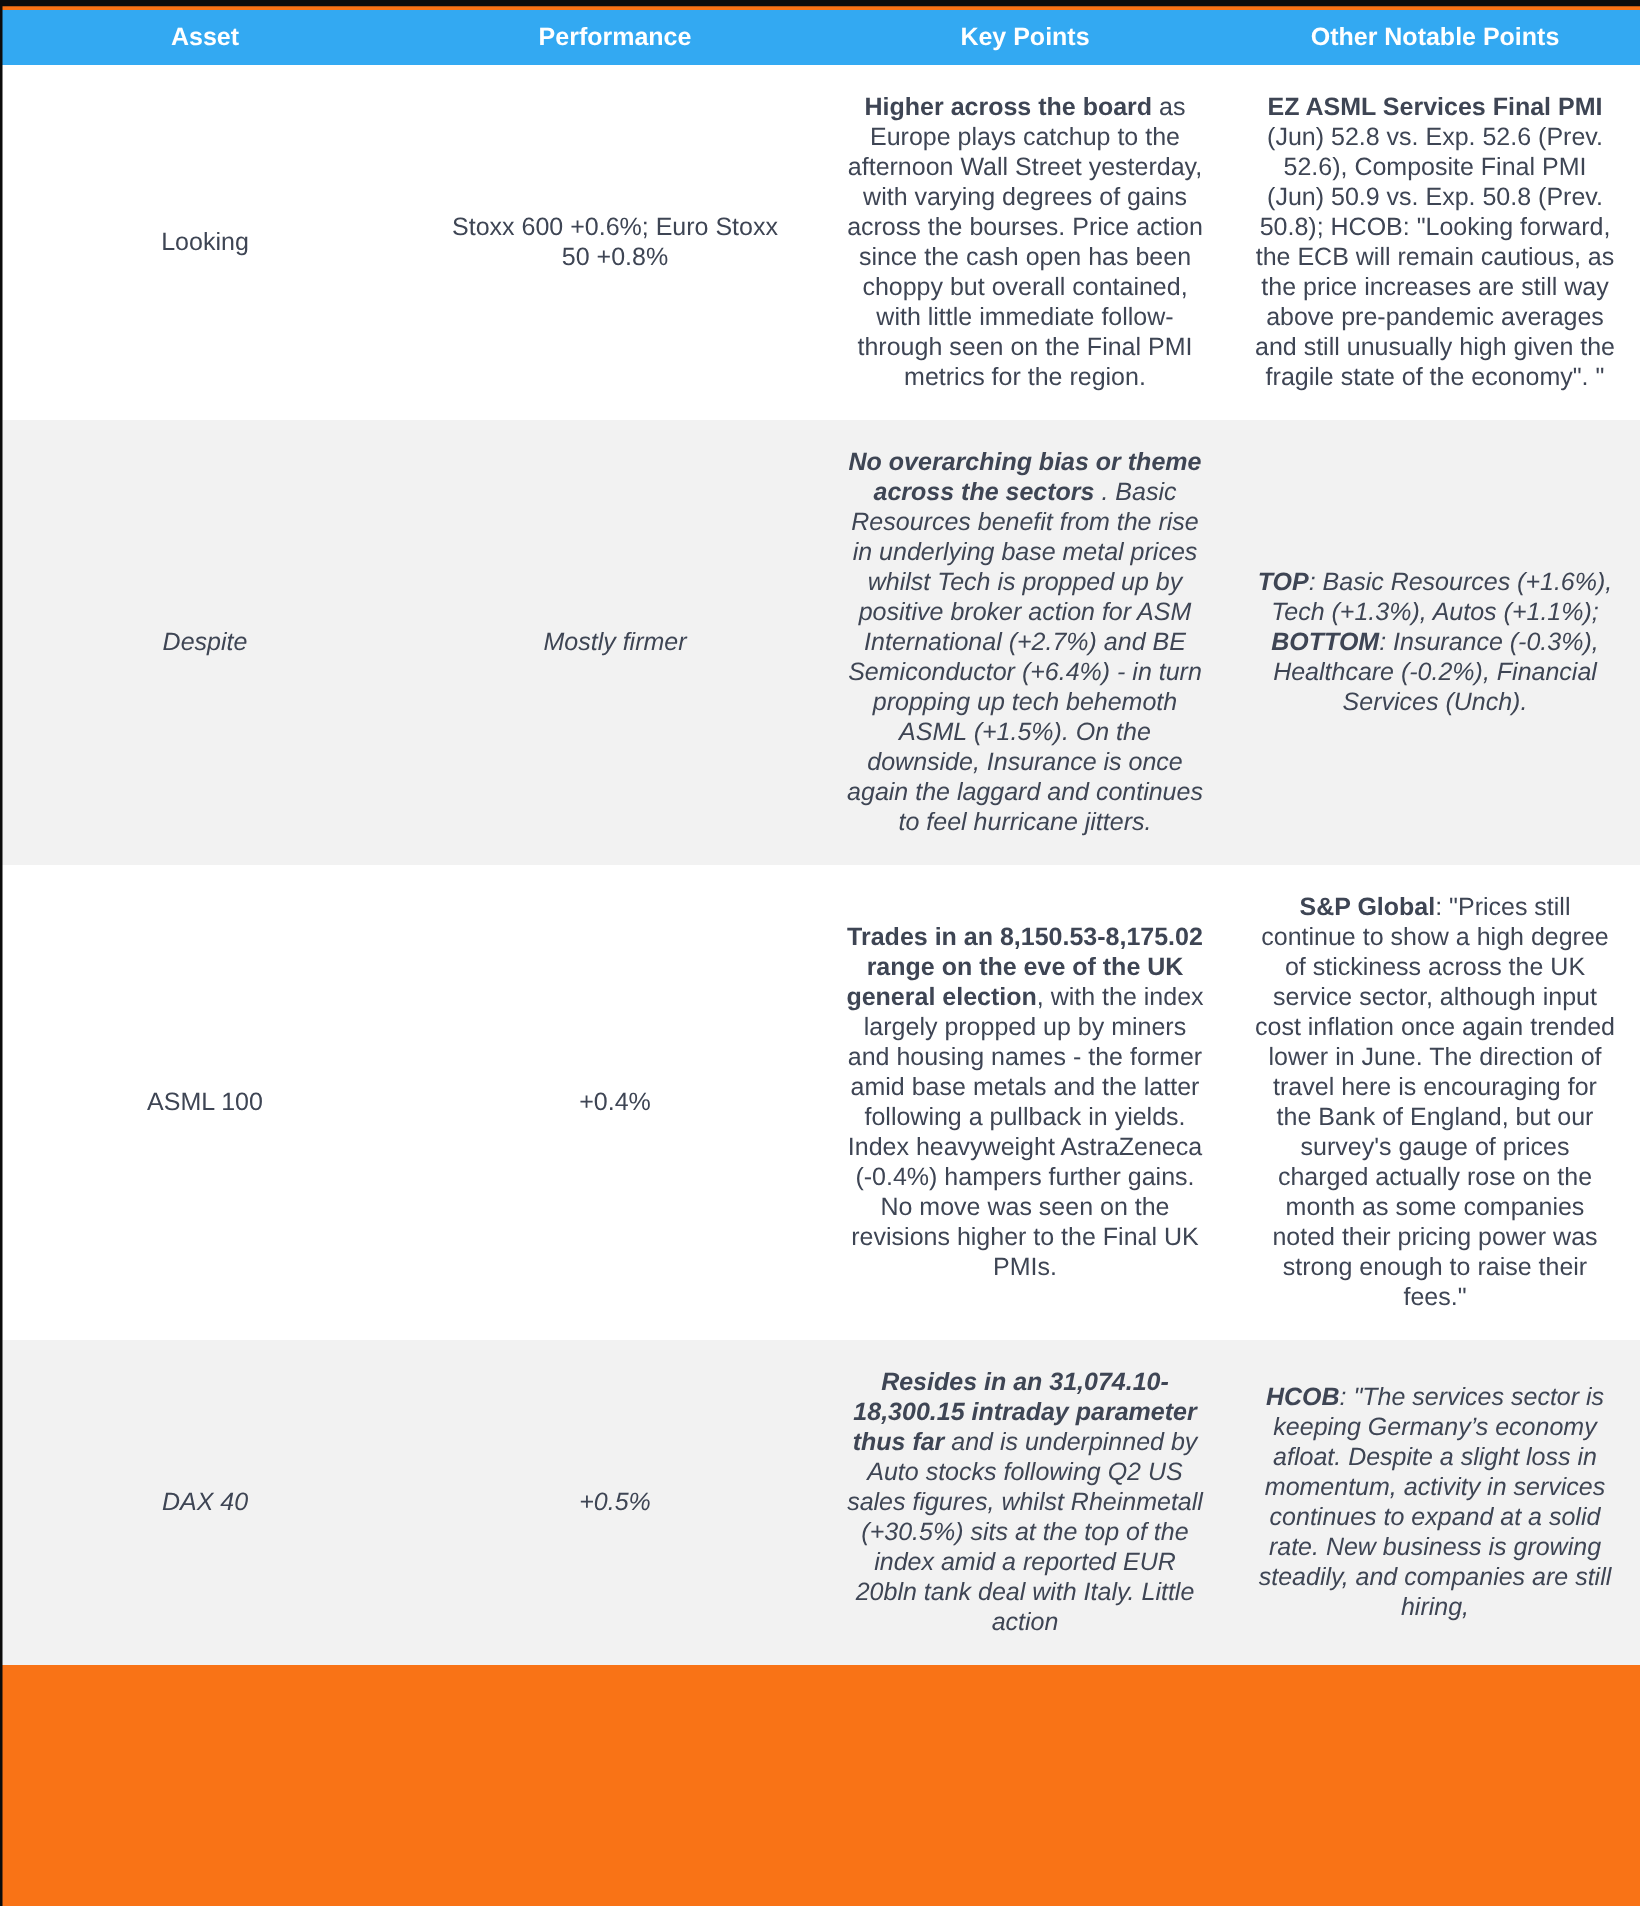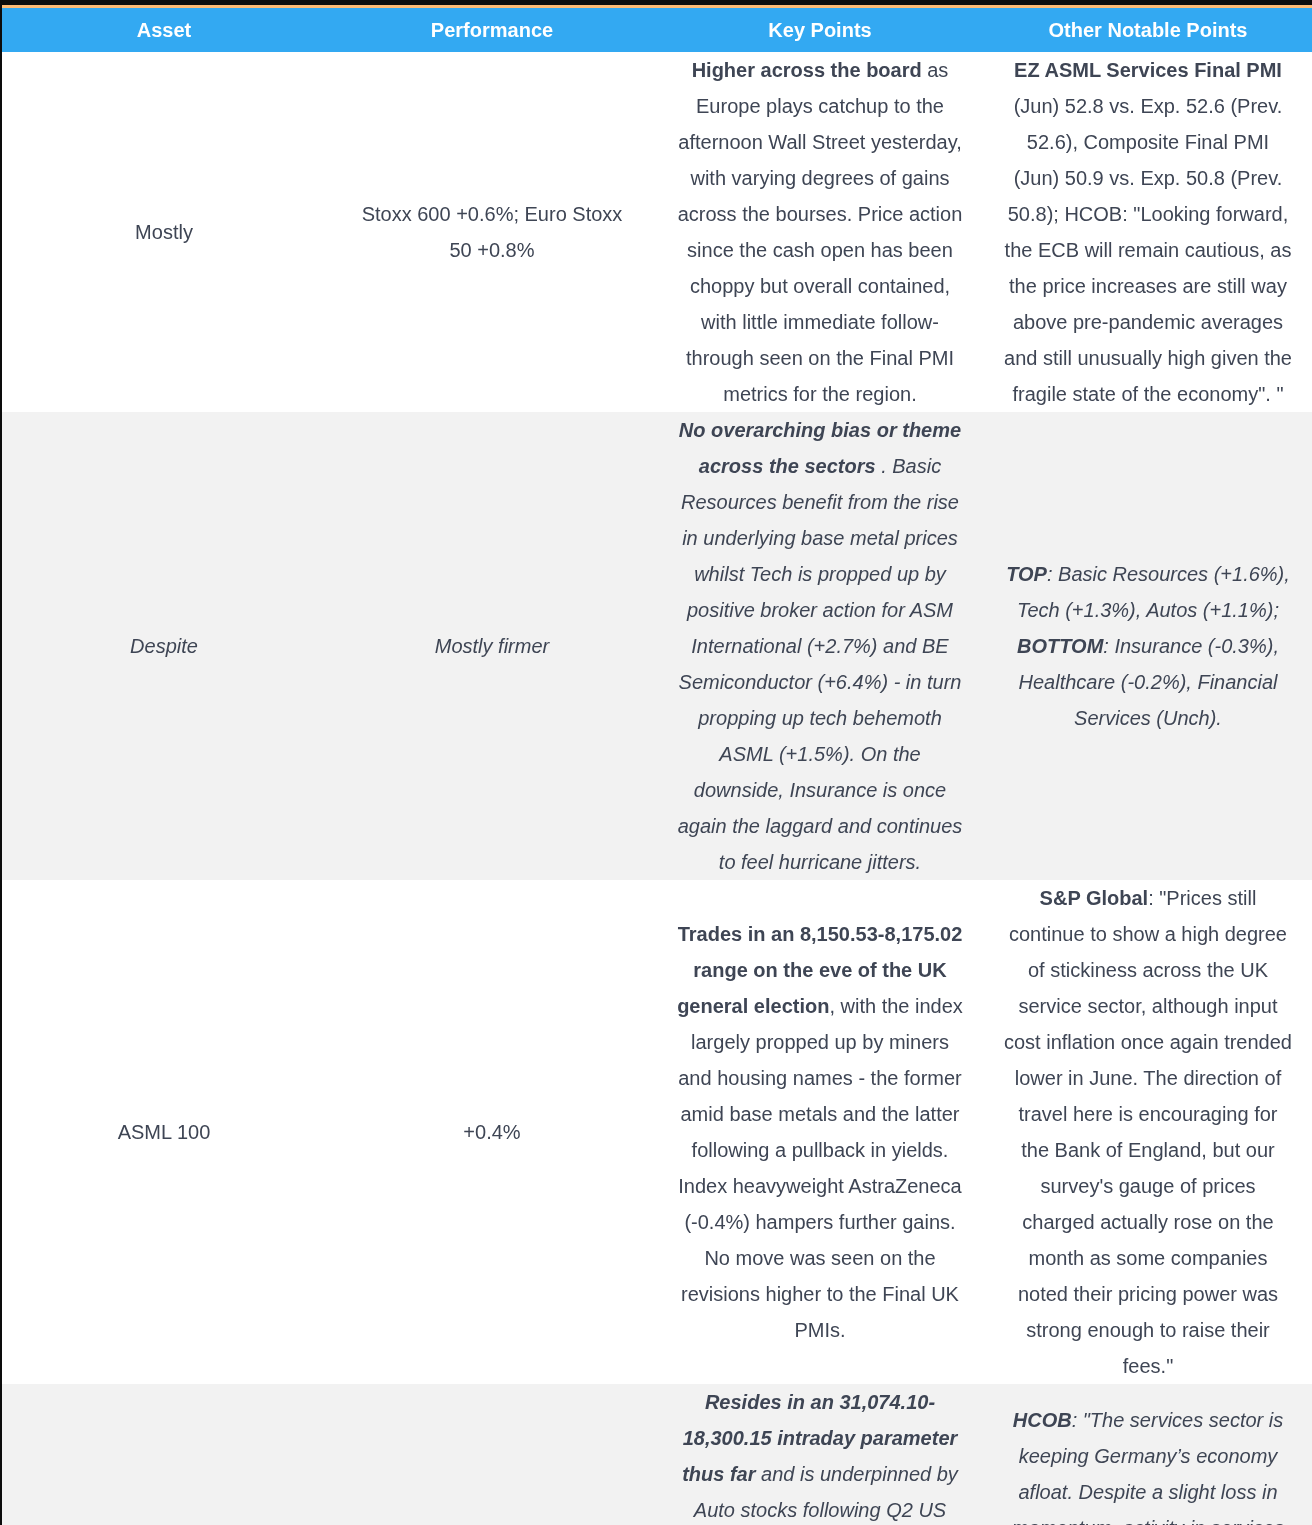--- a/index.html
+++ b/index.html
@@ -1,21 +1,21 @@
 <!DOCTYPE html>
 <html style="--header-bg: #33a9f2; --header-text: #ffffff; --body-text: #3e4554; --row-bg: #ffffff; --row-alt-bg: #f2f2f2;"><head>
 <meta charset="utf-8">
 <style>
   html, body { margin: 0; padding: 0; }
   body {
     width: 1312px; height: 1525px; overflow: hidden;
     background: #ffffff;
     font-family: "Liberation Sans", sans-serif;
   }
-  .page { position: relative; width: 1312px; height: 1525px; overflow: hidden; background: #fdba74; }
+  .page { position: relative; width: 1312px; height: 1525px; overflow: hidden; background: #f97316; }
   .edge-top  { position: absolute; top: 0; left: 0; width: 100%; height: 5px; background: #0c0c0c; z-index: 5; }
   .edge-left { position: absolute; top: 0; left: 0; width: 2px; height: 100%; background: #0c0c0c; z-index: 5; }
   .table-wrap { padding-top: 8px; }
   table.market {
     width: 100%;
     border-collapse: collapse;
     table-layout: fixed;
   }
   table.market col { width: 25%; }
   table.market th {
@@ -24,24 +24,24 @@
     font-size: 20px;
     font-weight: bold;
     height: 44px;
     text-align: center;
     vertical-align: middle;
     padding: 0 8px;
   }
   table.market td {
     color: var(--body-text, #3e4554);
     font-size: 20px;
-    line-height: 36px;
+    line-height: 24px;
     text-align: center;
     vertical-align: middle;
-    padding: 0 20px;
+    padding: 22px 20px;
     overflow-wrap: break-word;
     background: var(--row-bg, #ffffff);
   }
   table.market tr.alt td { background: var(--row-alt-bg, #f2f2f2); font-style: italic; }
   table.market td b { font-weight: bold; }
 </style>
 </head>
 <body>
 
 <div class="page">
@@ -59,21 +59,21 @@
       <thead>
         <tr>
           <th>Asset</th>
           <th>Performance</th>
           <th>Key Points</th>
           <th>Other Notable Points</th>
         </tr>
       </thead>
       <tbody>
   <tr>
-    <td>Mostly</td>
+    <td>Looking</td>
     <td>Stoxx 600 +0.6%; Euro Stoxx 50 +0.8%</td>
     <td><b>Higher across the board</b><span> as Europe plays catchup to the afternoon Wall Street yesterday, with varying degrees of gains across the bourses. Price action since the cash open has been choppy but overall contained, with little immediate follow-through seen on the Final PMI metrics for the region.</span></td>
     <td><b>EZ ASML Services Final PMI</b><span> (Jun) 52.8 vs. Exp. 52.6 (Prev. 52.6), Composite Final PMI (Jun) 50.9 vs. Exp. 50.8 (Prev. 50.8); HCOB: "Looking forward, the ECB will remain cautious, as the price increases are still way above pre-pandemic averages and still unusually high given the fragile state of the economy". "</span></td>
   </tr>
 
   <tr class="alt">
     <td>Despite</td>
     <td>Mostly firmer</td>
     <td><b>No overarching bias or theme across the sectors</b><span> . Basic Resources benefit from the rise in underlying base metal prices whilst Tech is propped up by positive broker action for ASM International (+2.7%) and BE Semiconductor (+6.4%) - in turn propping up tech behemoth ASML (+1.5%). On the downside, Insurance is once again the laggard and continues to feel hurricane jitters.</span></td>
     <td><b>TOP</b><span>: Basic Resources (+1.6%), Tech (+1.3%), Autos (+1.1%); </span><b>BOTTOM</b><span>: Insurance (-0.3%), Healthcare (-0.2%), Financial Services (Unch).</span></td>

